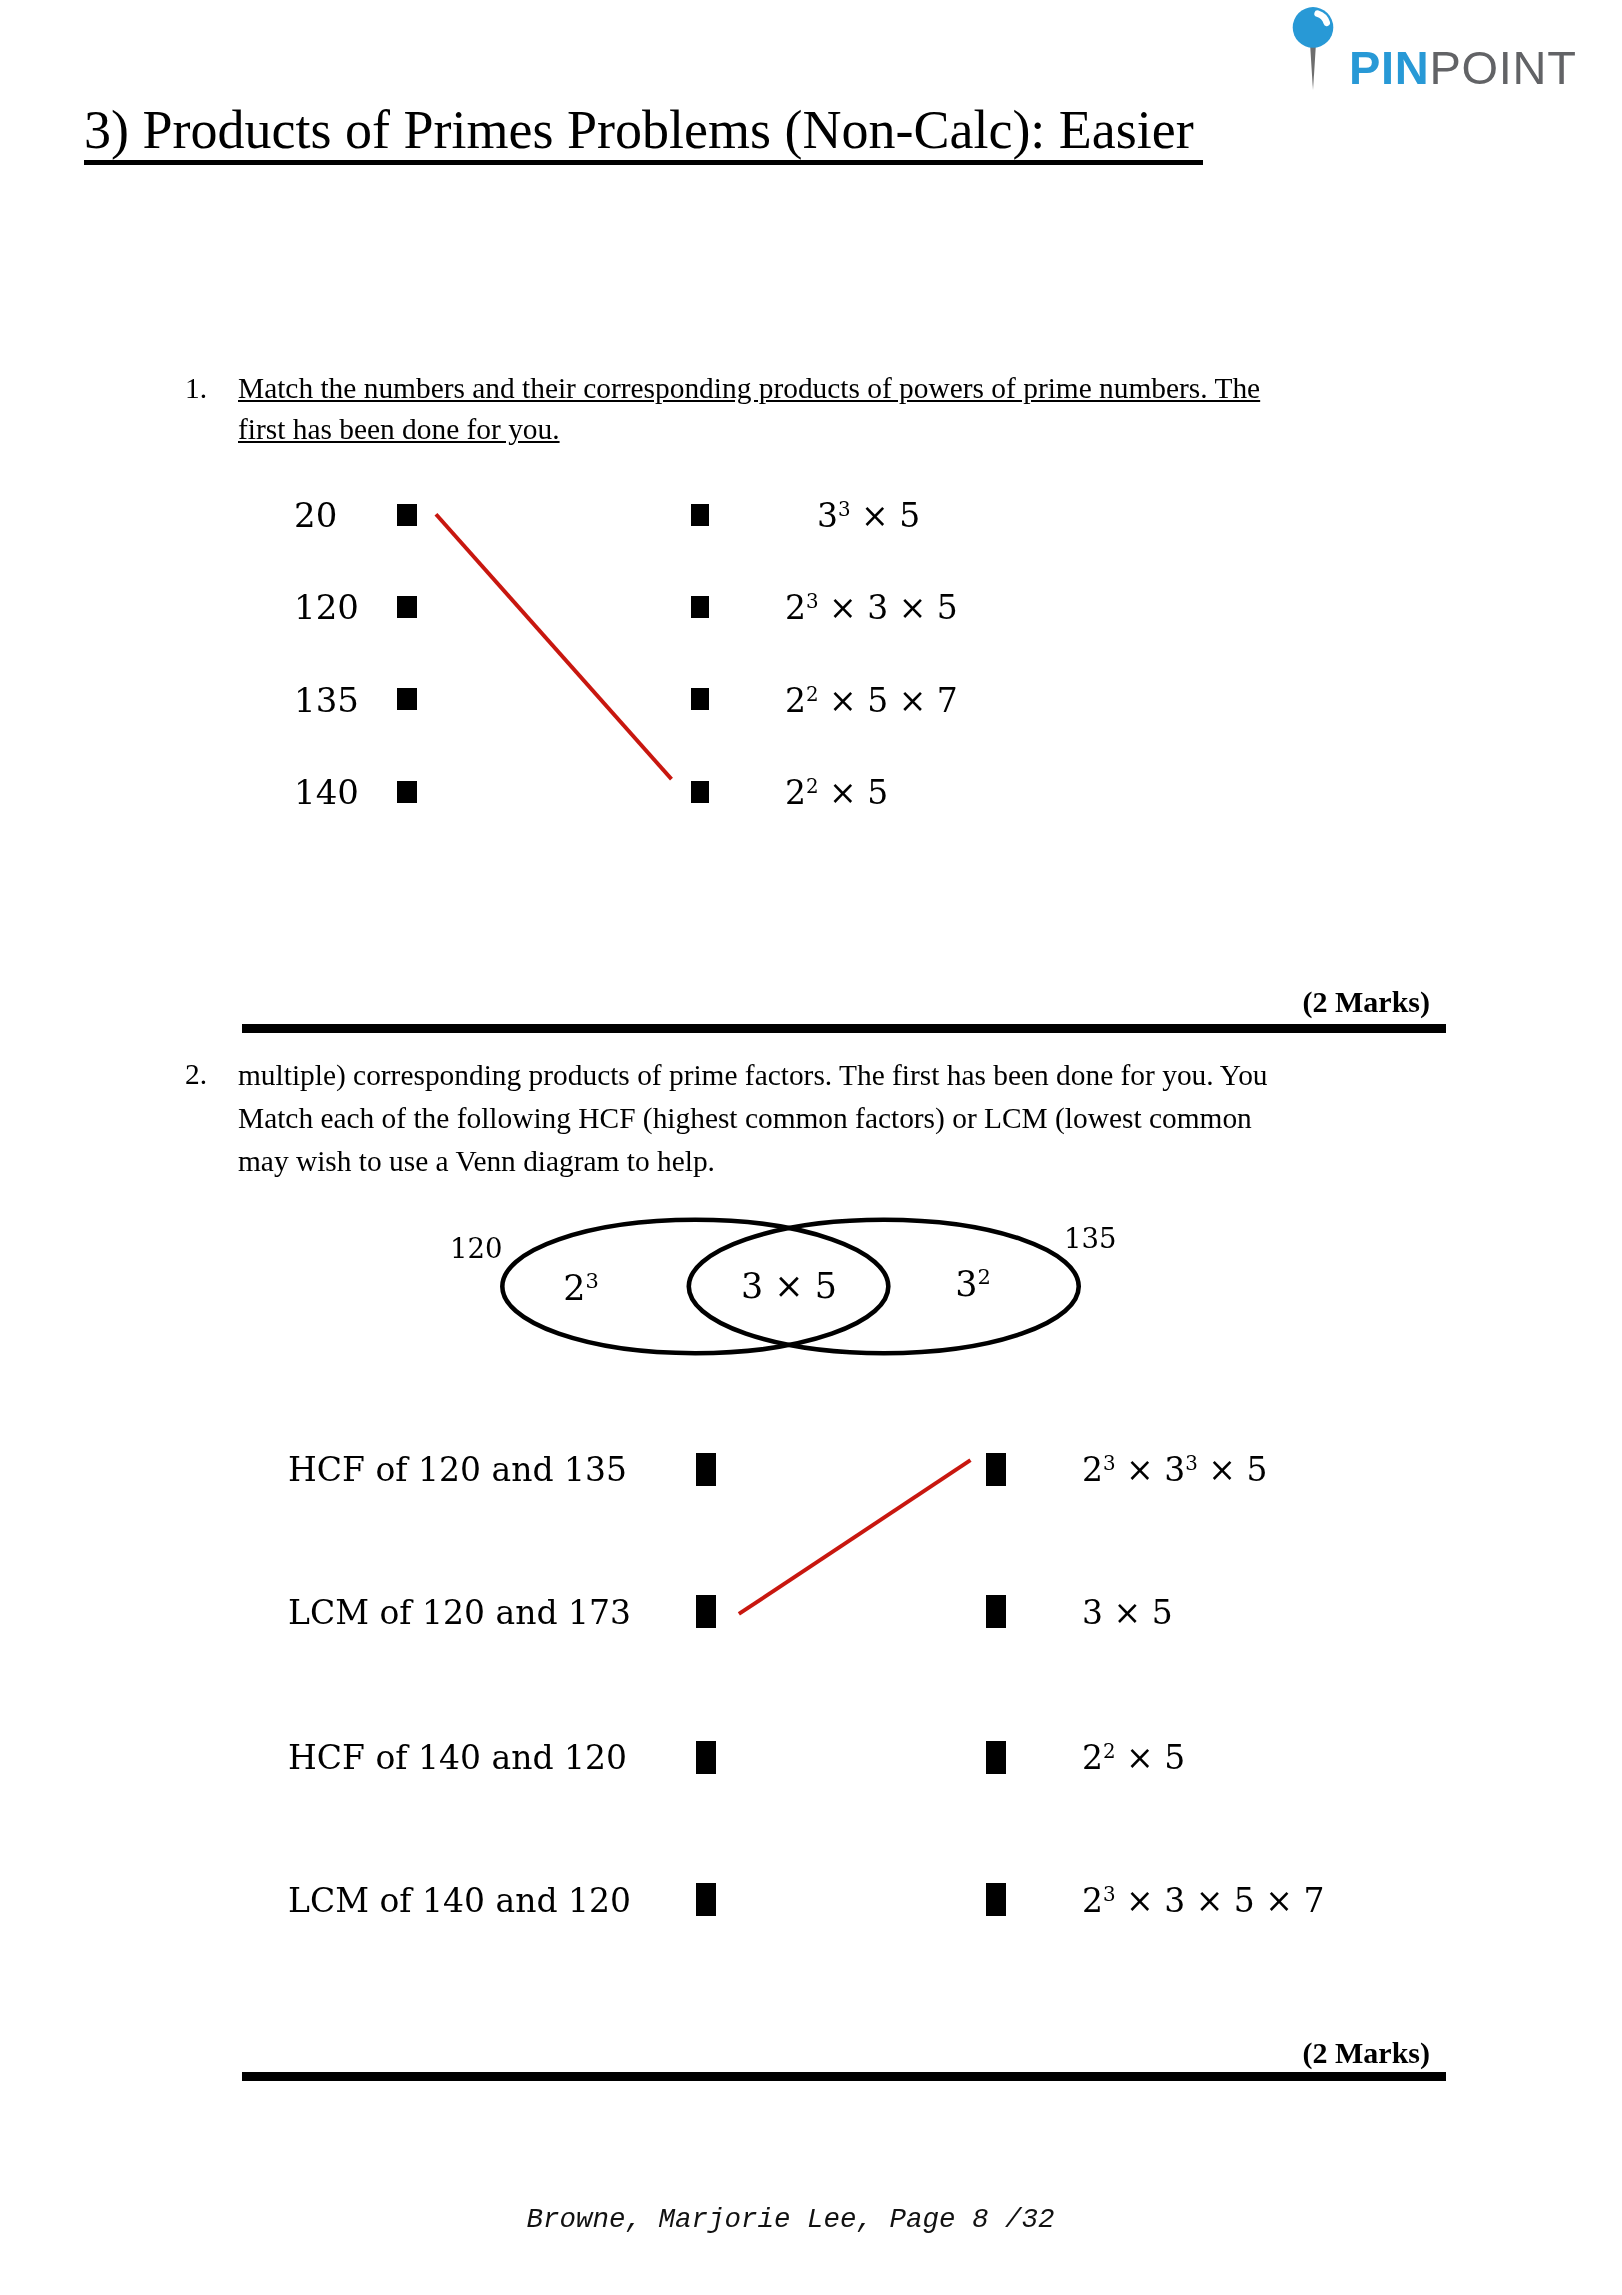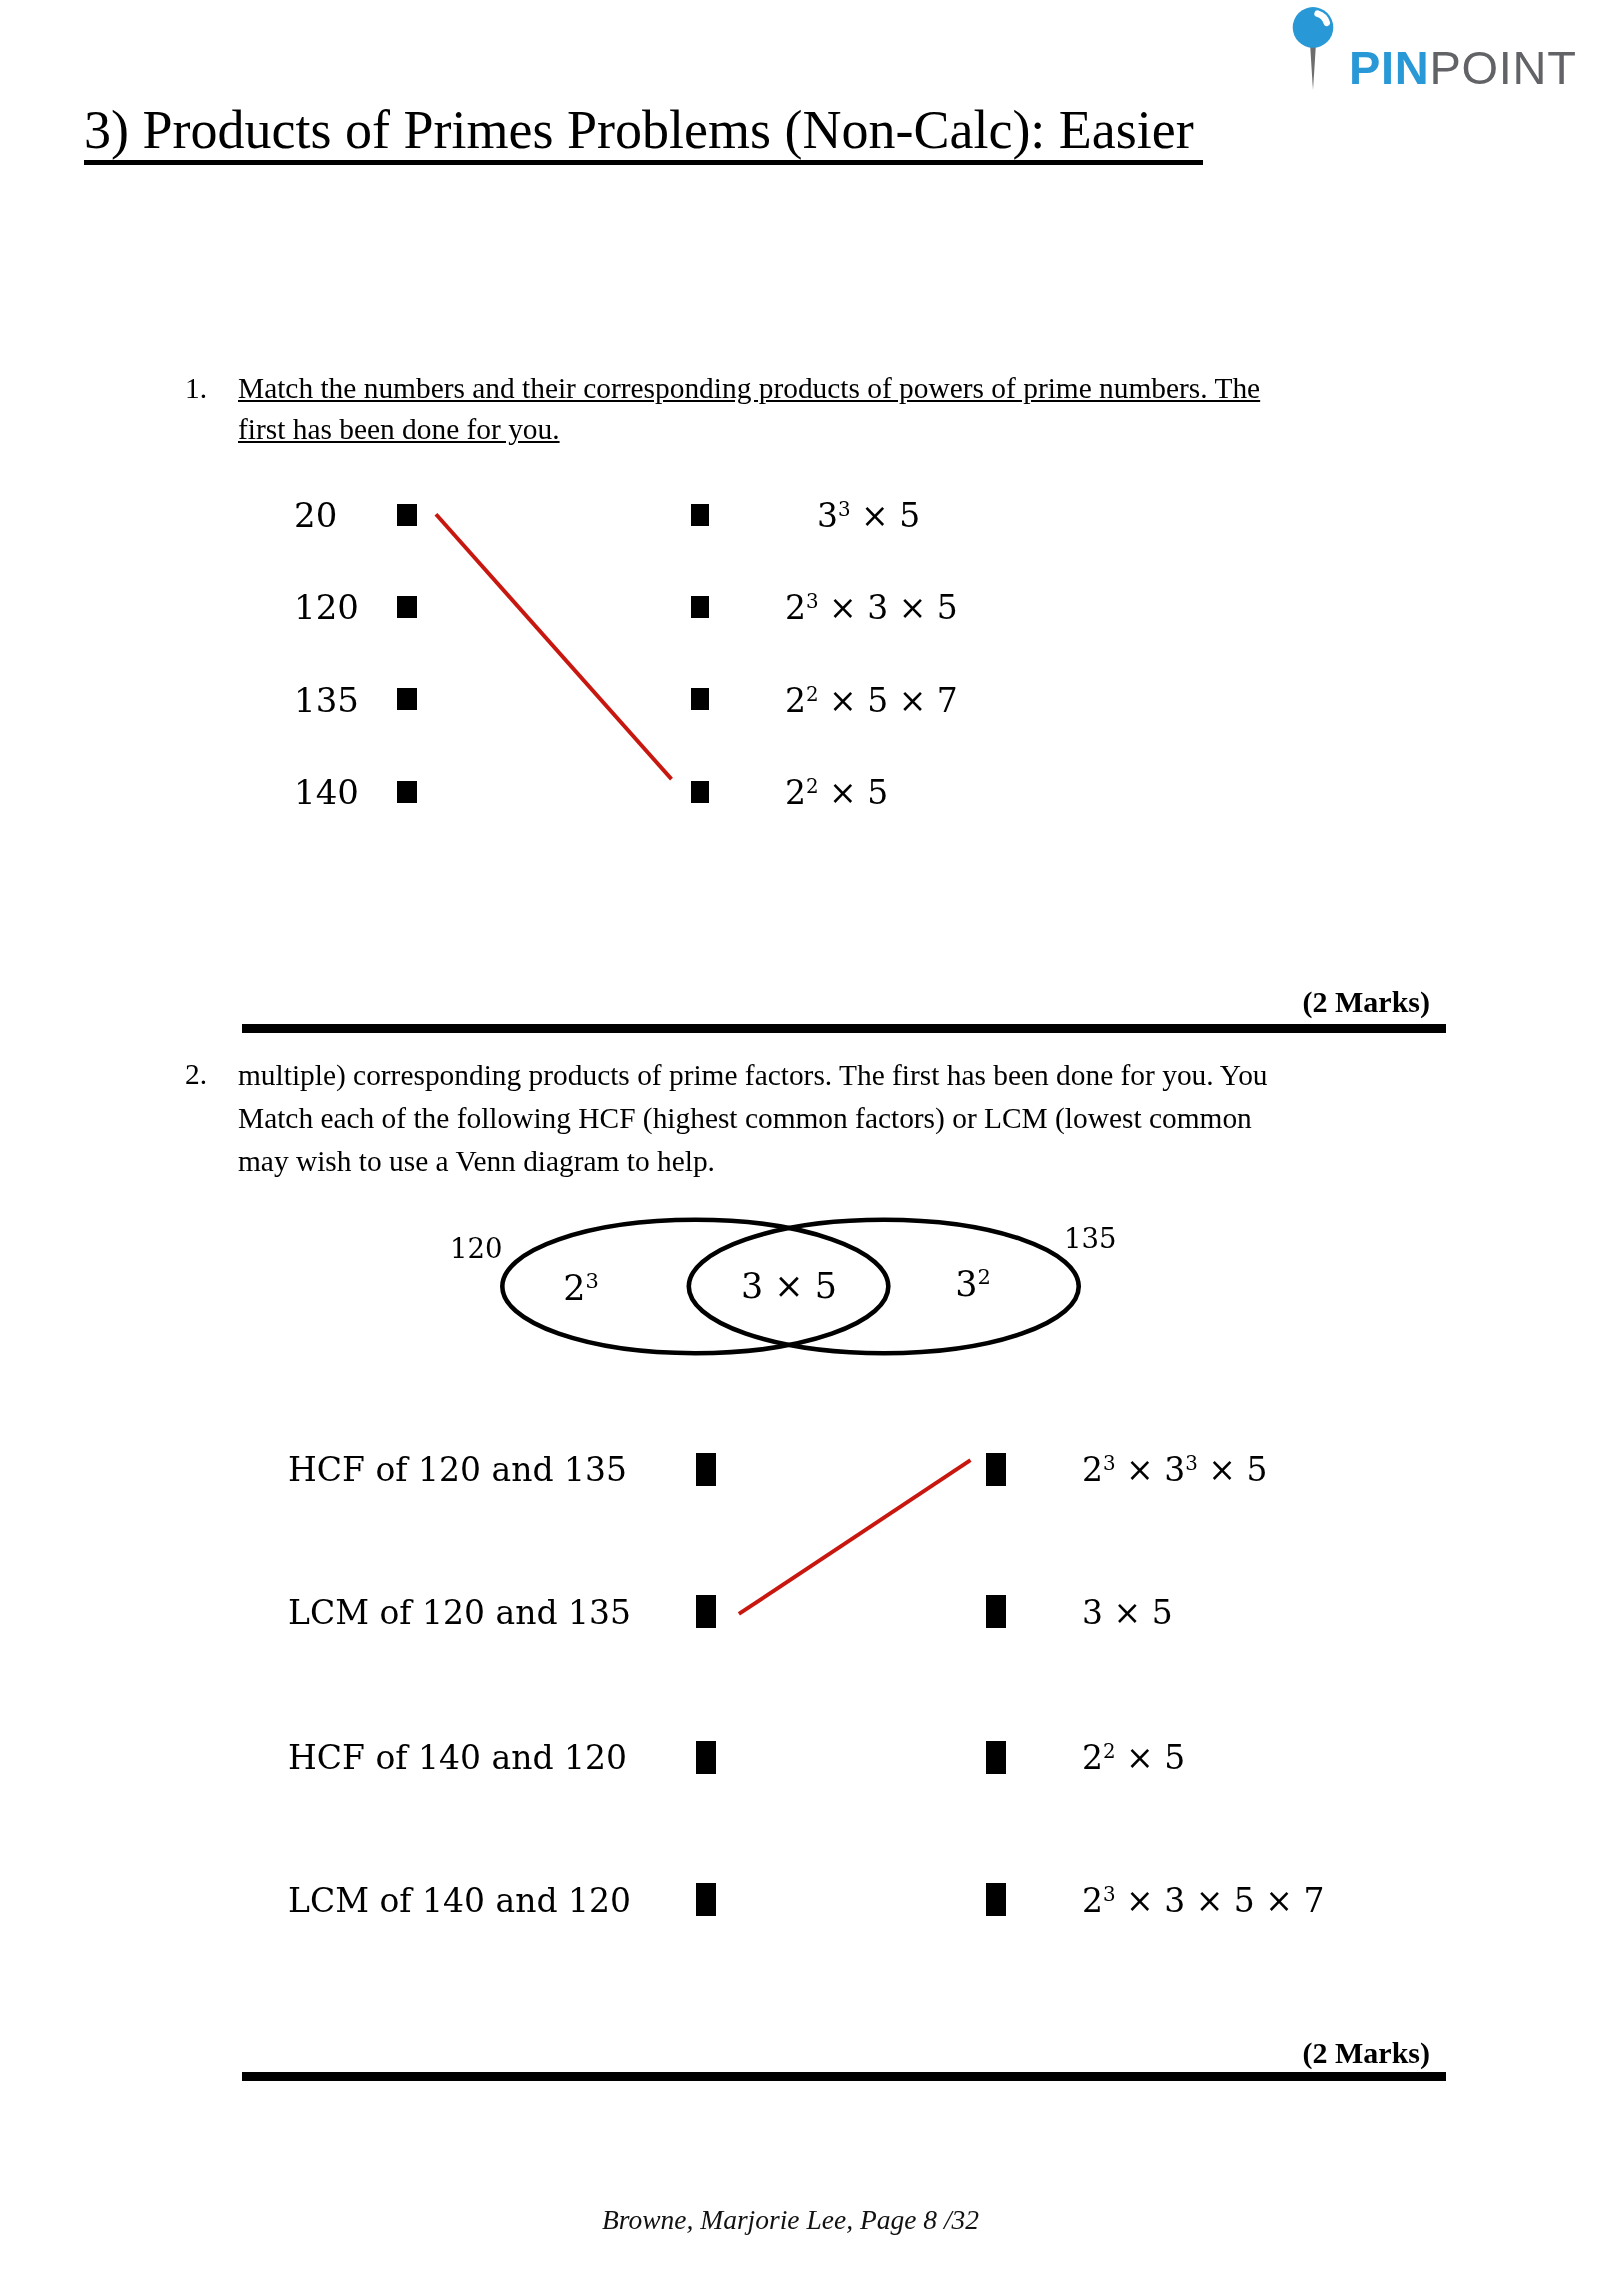--- a/index.html
+++ b/index.html
@@ -45,21 +45,21 @@
   sup{font-size:60%;vertical-align:baseline;position:relative;top:-0.55em;line-height:0;}
 
   .sq{background:#000;}
 
   .marks{font-size:30px;font-weight:700;text-align:right;width:1430px;left:0;}
   .rule{background:#000;left:242px;width:1204px;height:8.5px;}
 
   .venn-label{font-family:"DejaVu Serif",serif;font-size:27.5px;white-space:nowrap;}
 
   .footer{
-    font-family:Liberation Serif, serif;font-style:italic;
+    font-family:Liberation Mono, monospace;font-style:italic;
     font-size:27.5px;color:#111;width:1581px;text-align:center;left:0;
   }
   svg.overlay{position:absolute;left:0;top:0;pointer-events:none;}
 </style>
 </head>
 <body>
 
 <div class="page">
 
   <svg class="abs" style="left:1277px;top:2.6px;" width="72" height="92" viewBox="0 0 110 140">
@@ -115,21 +115,21 @@
     <ellipse cx="323" cy="126" rx="295" ry="102" fill="none" stroke="#000" stroke-width="7"></ellipse>
     <ellipse cx="611" cy="126" rx="298" ry="102" fill="none" stroke="#000" stroke-width="7"></ellipse>
   </svg>
   <div class="abs venn-label" style="left:450px;top:1232px;">120</div>
   <div class="abs venn-label" style="left:1064px;top:1222px;">135</div>
   <div class="abs mathbig ccenter" style="left:581px;top:1288px;">2<sup>3</sup></div>
   <div class="abs mathbig ccenter" style="left:789px;top:1286px;">3 × 5</div>
   <div class="abs mathbig ccenter" style="left:973px;top:1284px;">3<sup>2</sup></div>
 
   <div class="abs math vcenter" style="left:288px;top:1469px;">HCF of 120 and 135</div>
-  <div class="abs math vcenter" style="left:288px;top:1612px;">LCM of 120 and 135</div>
+  <div class="abs math vcenter" style="left:288px;top:1612px;">LCM of 120 and 173</div>
   <div class="abs math vcenter" style="left:288px;top:1757px;">HCF of 140 and 120</div>
   <div class="abs math vcenter" style="left:288px;top:1900px;">LCM of 140 and 120</div>
 
   <div class="abs sq" style="left:696px;top:1453px;width:20px;height:33px;"></div>
   <div class="abs sq" style="left:696px;top:1595px;width:20px;height:33px;"></div>
   <div class="abs sq" style="left:696px;top:1741px;width:20px;height:33px;"></div>
   <div class="abs sq" style="left:696px;top:1883px;width:20px;height:33px;"></div>
 
   <div class="abs sq" style="left:986px;top:1453px;width:20px;height:33px;"></div>
   <div class="abs sq" style="left:986px;top:1595px;width:20px;height:33px;"></div>

